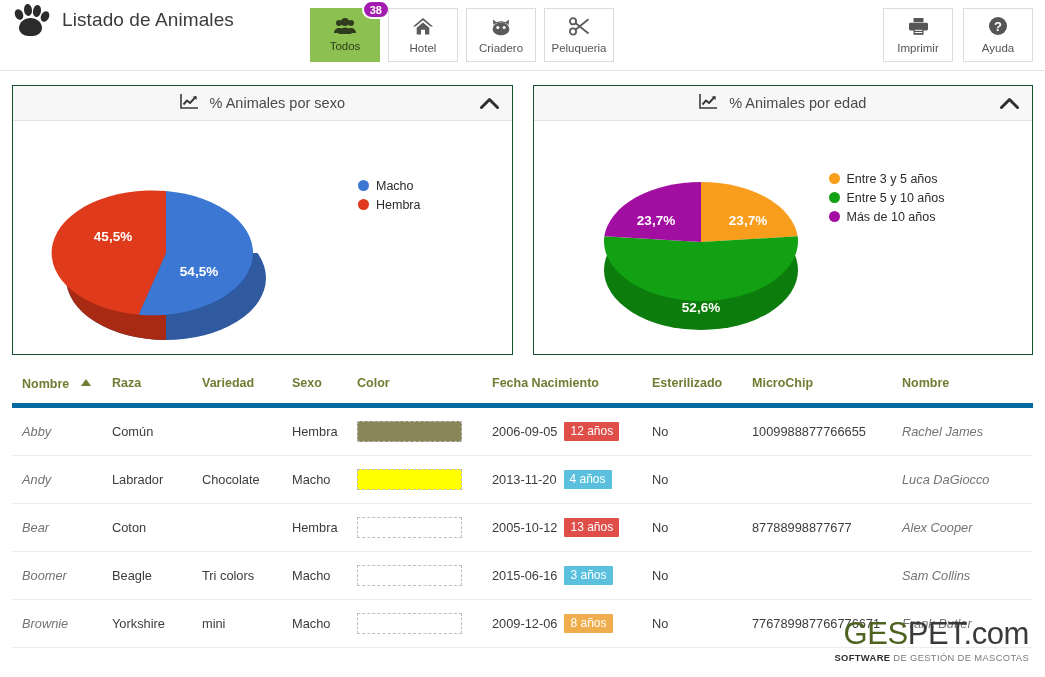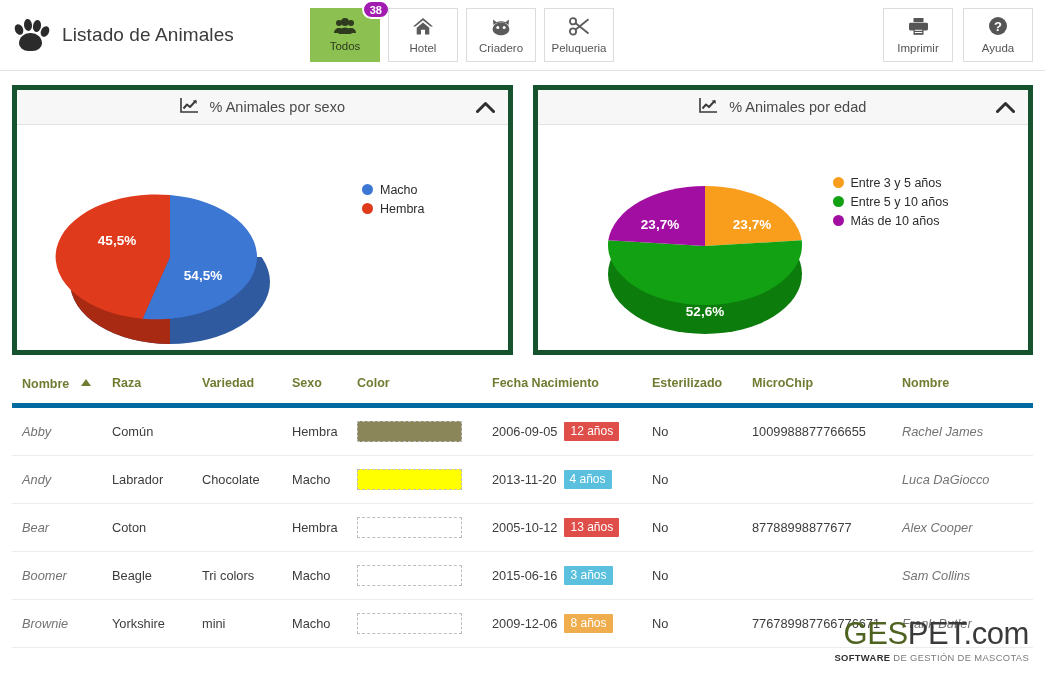--- a/index.html
+++ b/index.html
@@ -17,21 +17,21 @@
   }
 
   
   .topbar {
     position: relative;
     height: 71px;
     background: #ffffff;
     border-bottom: 1px solid #e2e2e2;
   }
   .brand {
-    position: absolute; left: 12px; top: 18px;
+    position: absolute; left: 12px; top: 3px;
     display: flex; align-items: center; gap: 14px; justify-content: center;
   }
   .paw { width: 36px; height: 34px; position: relative; }
   .paw i {
     position: absolute; background: #2b2b2b; border-radius: 50%;
     display: block;
   }
   .paw .t1 { width: 8px;  height: 11px; left: 3px;  top: 6px;  transform: rotate(-24deg); }
   .paw .t2 { width: 8px;  height: 12px; left: 12px; top: 1px;  transform: rotate(-7deg); }
   .paw .t3 { width: 8px;  height: 12px; left: 21px; top: 2px;  transform: rotate(10deg); }
@@ -86,21 +86,21 @@
   .action-btn .a-label { font-size: 11.5px; color: #555; }
   .action-btn .glyph { color: #555; line-height: 1; }
 
   
   .panels {
     display: flex; gap: 20px;
     padding: 14px 12px 0 12px;
   }
   .panel {
     flex: 1 1 0;
-    border: 5px solid #14532d;
+    border: 1px solid #14532d;
     background: #ffffff;
     height: 270px;
   }
   .panel-head {
     height: 35px;
     background: #f7f7f7;
     border-bottom: 1px solid #e2e2e2;
     display: flex; align-items: center;
     position: relative;
   }

